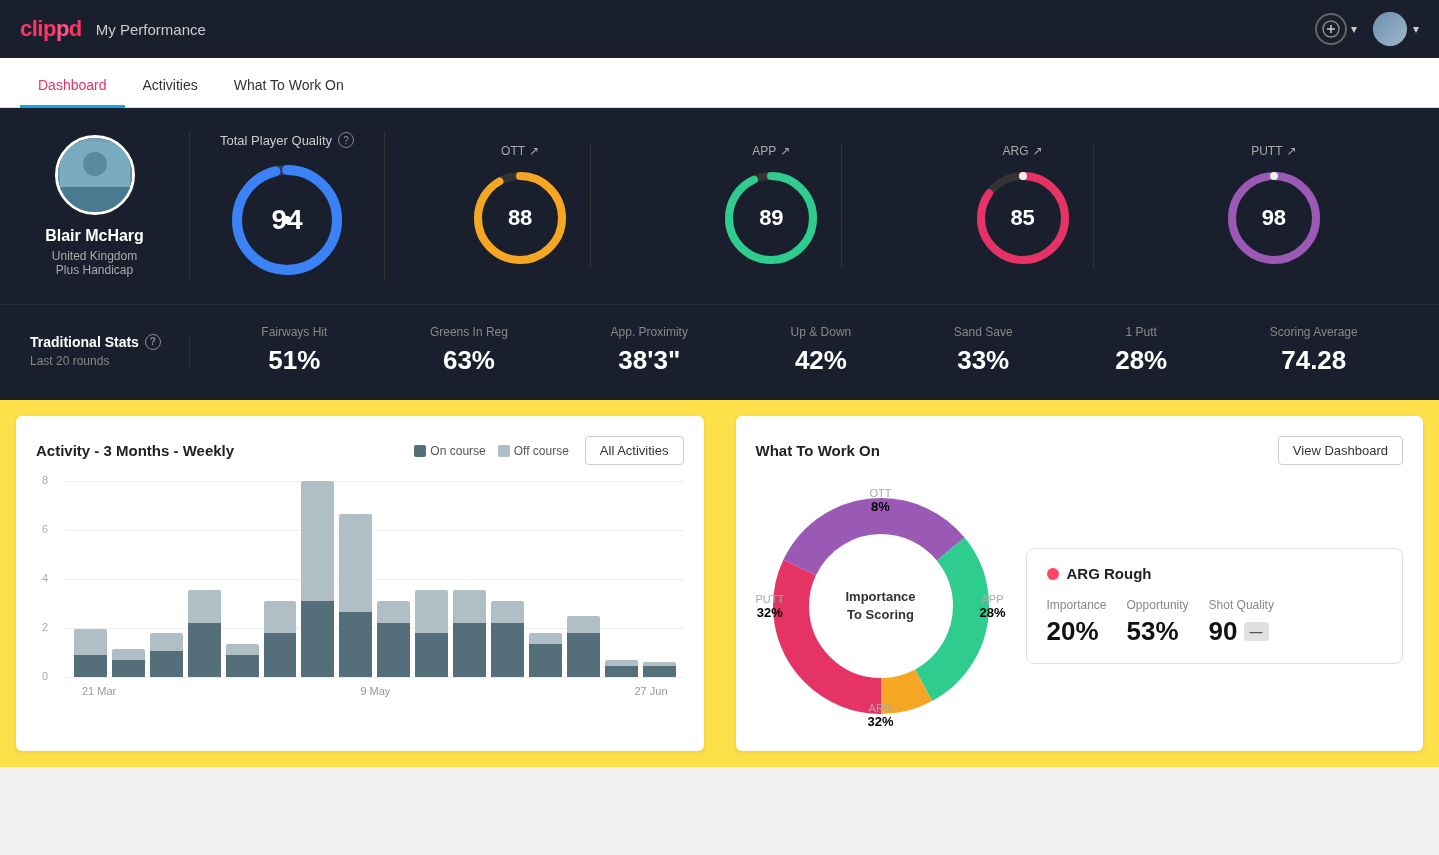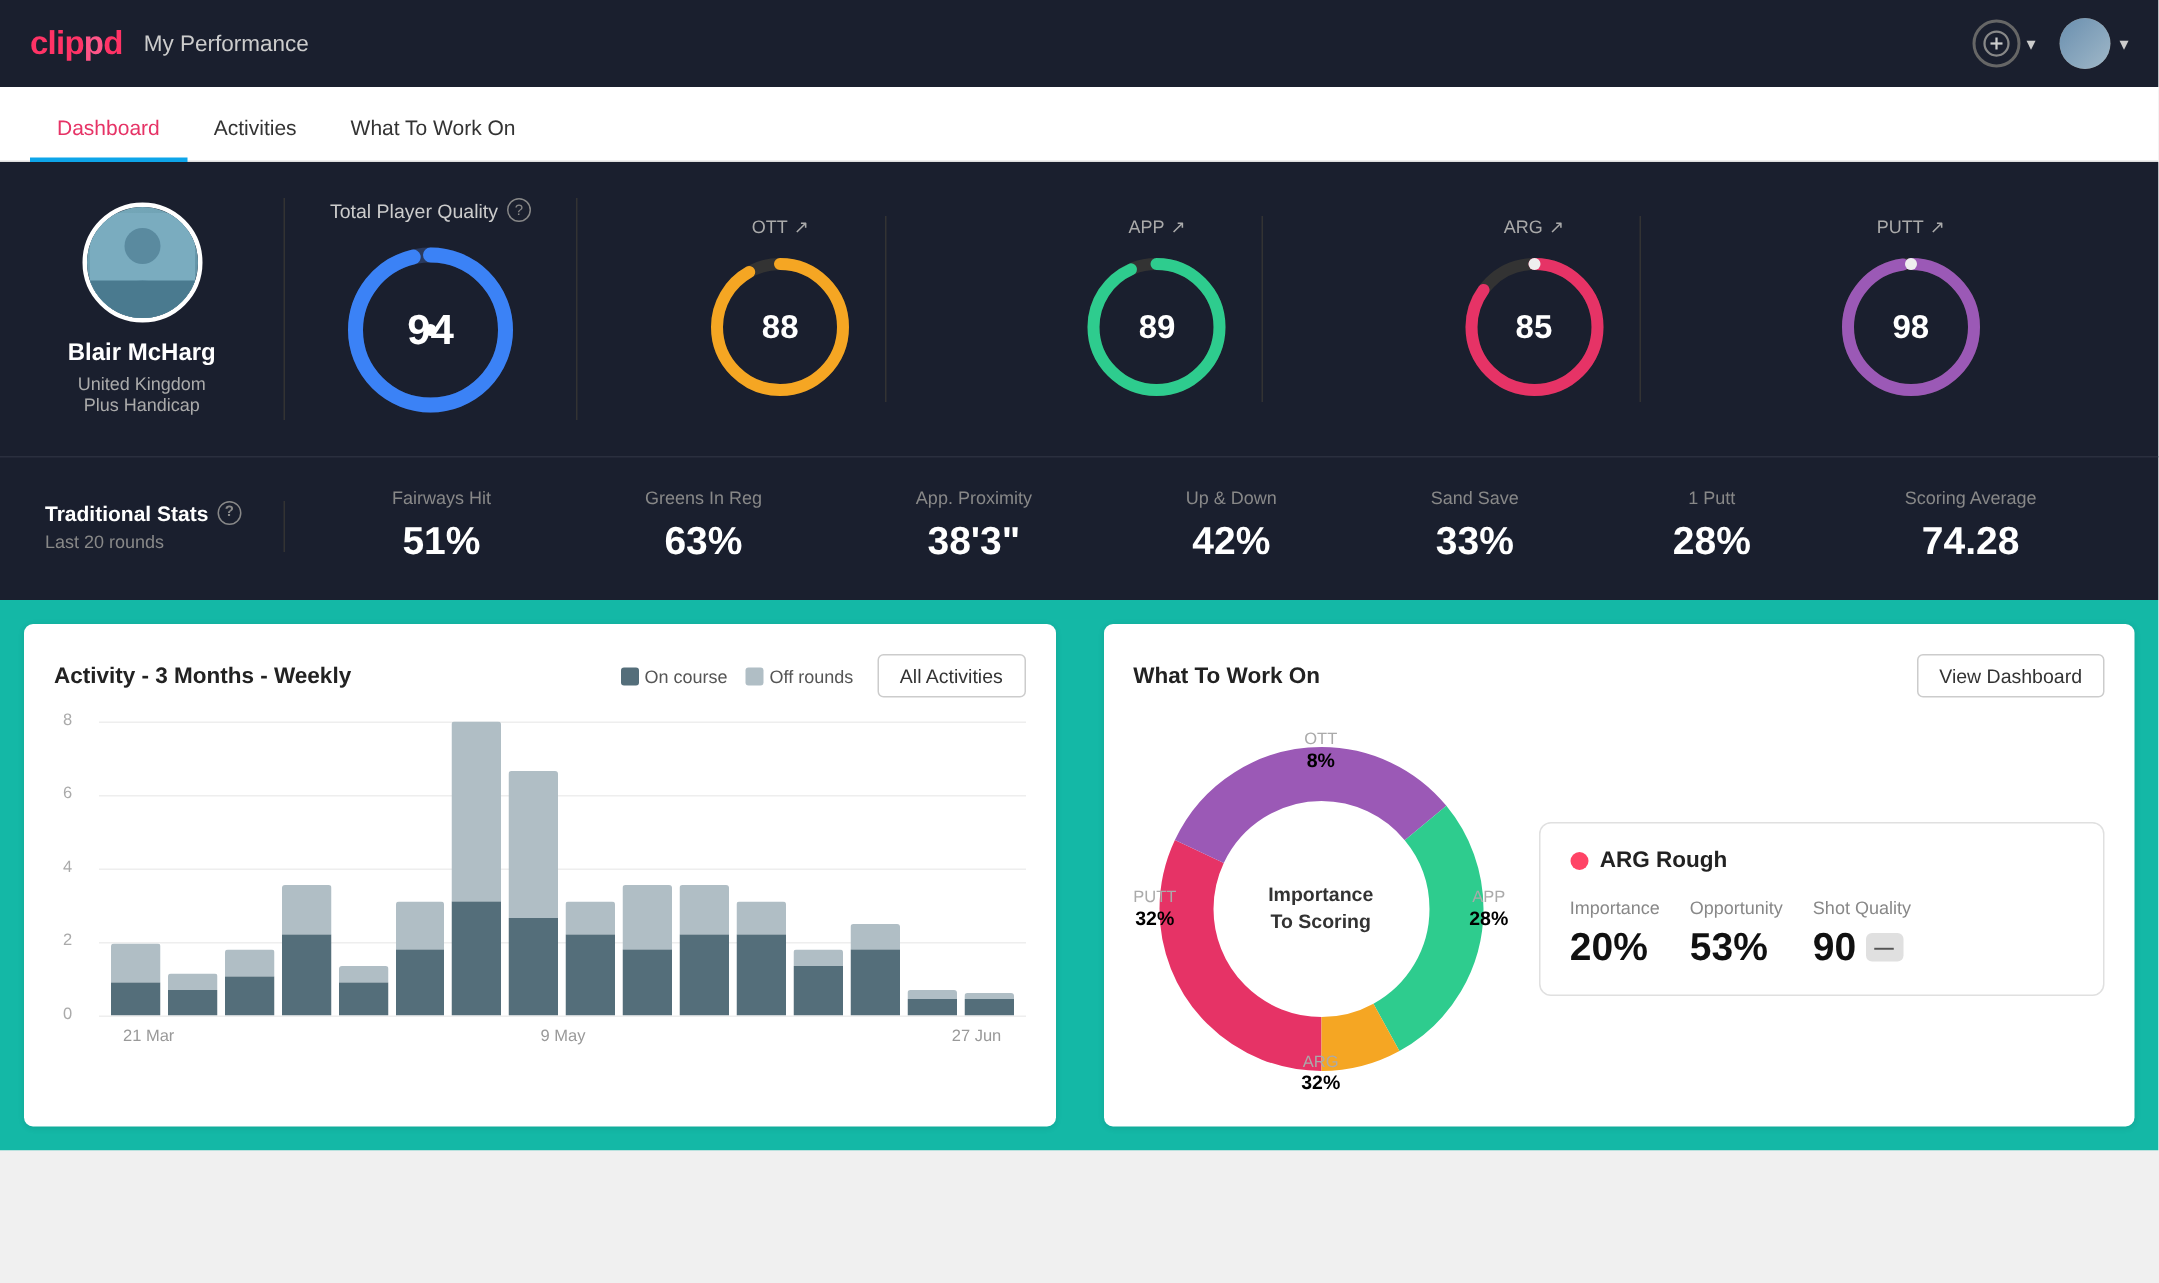--- a/index.html
+++ b/index.html
@@ -238,21 +238,21 @@
       color: #fff;
       font-size: 26px;
       font-weight: 600;
     }
 
     
     .bottom-section {
       display: flex;
       gap: 32px;
       padding: 16px;
-      background: #14b8a6;
+      background: #fde047;
     }
     .activity-card {
       flex: 1;
       background: #fff;
       border-radius: 6px;
       padding: 20px;
       box-shadow: 0 1px 4px rgba(0,0,0,0.1);
     }
     .work-on-card {
       flex: 1;
@@ -544,21 +544,21 @@
     <div class="card-header">
       <span class="card-title">Activity - 3 Months - Weekly</span>
       <div style="display:flex;align-items:center;gap:16px;">
         <div class="legend">
           <div class="legend-item">
             <div class="legend-dot" style="background:#546e7a;"></div>
             <span>On course</span>
           </div>
           <div class="legend-item">
             <div class="legend-dot" style="background:#b0bec5;"></div>
-            <span>Off rounds</span>
+            <span>Off course</span>
           </div>
         </div>
         <button class="view-dashboard-btn">All Activities</button>
       </div>
     </div>
 
     <div class="chart-area">
 
       <div style="position:absolute;left:30px;right:0;top:0;bottom:24px;">
         <div style="position:absolute;top:0%;left:0;right:0;border-top:1px solid #eee;">

